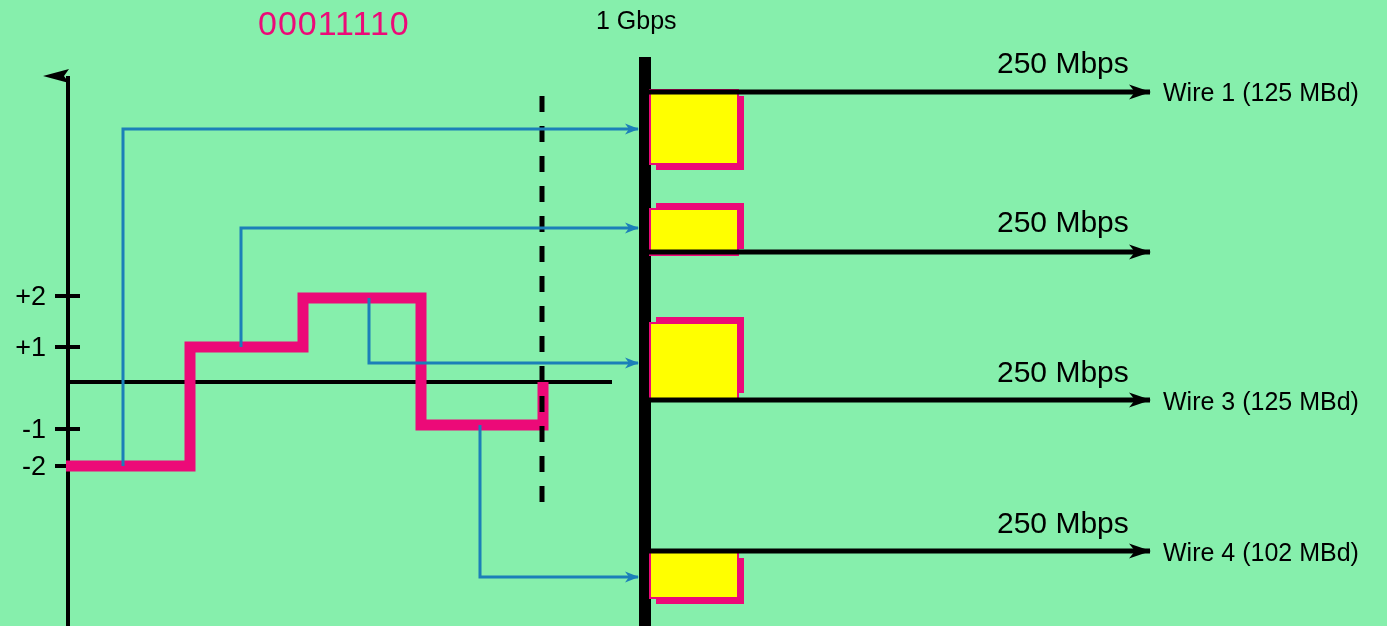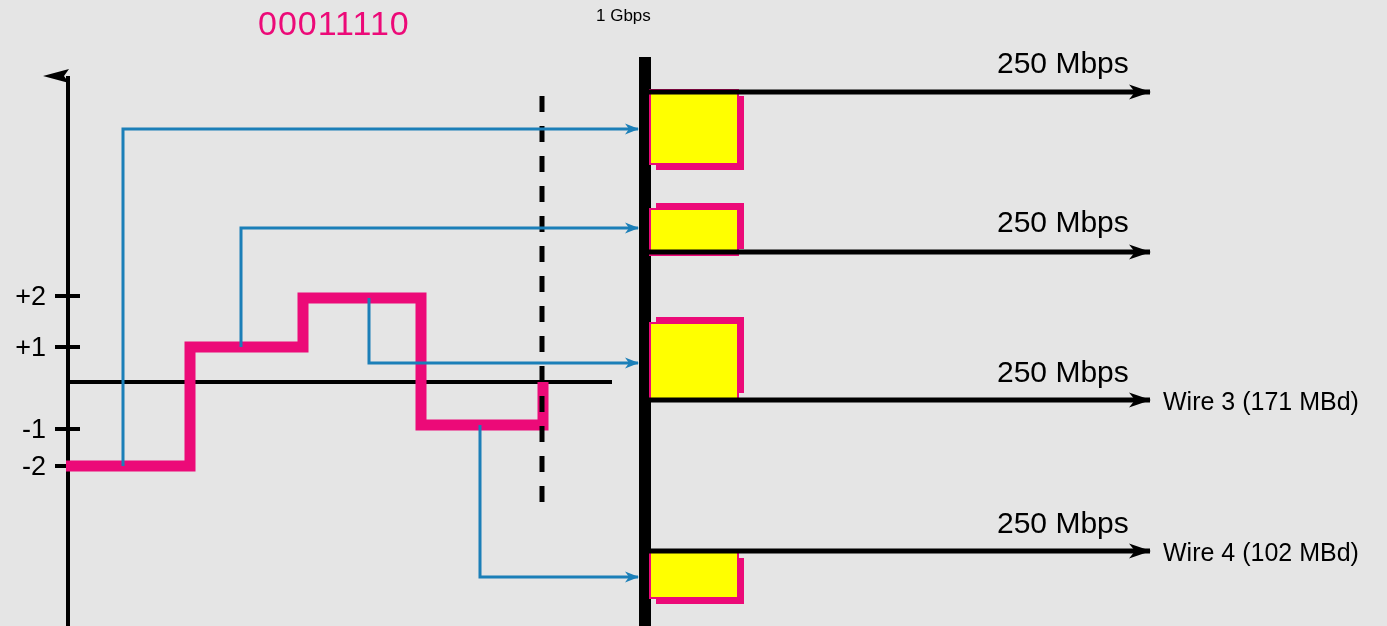--- a/index.html
+++ b/index.html
@@ -4,21 +4,21 @@
 <style>
   html, body {
     margin: 0;
     padding: 0;
     background: #ffffff;
   }
   #stage {
     position: relative;
     width: 1387px;
     height: 626px;
-    background: #e5e5e5;
+    background: #86efac;
     font-family: "Liberation Sans", sans-serif;
     overflow: hidden;
   }
   #stage svg {
     position: absolute;
     top: 0;
     left: 0;
   }
   .txt {
     position: absolute;
@@ -27,21 +27,21 @@
     font-family: "Liberation Sans", sans-serif;
   }
   .binary-label {
     color: #ec0a78;
     font-size: 34px;
     letter-spacing: 1px;
     left: 258px;
     top: 4px;
   }
   .gbps-label {
-    font-size: 17px;
+    font-size: 25px;
     left: 596px;
     top: 6px;
   }
   .axis-tick-label {
     font-size: 27px;
     text-align: right;
     width: 46px;
   }
   .rate-label {
     font-size: 30px;
@@ -121,22 +121,23 @@
   <div class="txt binary-label">00011110</div>
 
   <div class="txt gbps-label">1 Gbps</div>
 
   <div class="txt axis-tick-label" style="left:0px; top:281px;">+2</div>
   <div class="txt axis-tick-label" style="left:0px; top:332px;">+1</div>
   <div class="txt axis-tick-label" style="left:0px; top:414px;">-1</div>
   <div class="txt axis-tick-label" style="left:0px; top:451px;">-2</div>
 
   <div class="txt rate-label" style="left:997px; top:46px;">250 Mbps</div>
+  <div class="txt wire-label" style="left:1163px; top:78px;">Wire 1 (125 MBd)</div>
 
   <div class="txt rate-label" style="left:997px; top:205px;">250 Mbps</div>
 
   <div class="txt rate-label" style="left:997px; top:355px;">250 Mbps</div>
-  <div class="txt wire-label" style="left:1163px; top:387px;">Wire 3 (171 MBd)</div>
+  <div class="txt wire-label" style="left:1163px; top:387px;">Wire 3 (125 MBd)</div>
 
   <div class="txt rate-label" style="left:997px; top:506px;">250 Mbps</div>
   <div class="txt wire-label" style="left:1163px; top:538px;">Wire 4 (102 MBd)</div>
 
 </div>
 
 </body></html>

